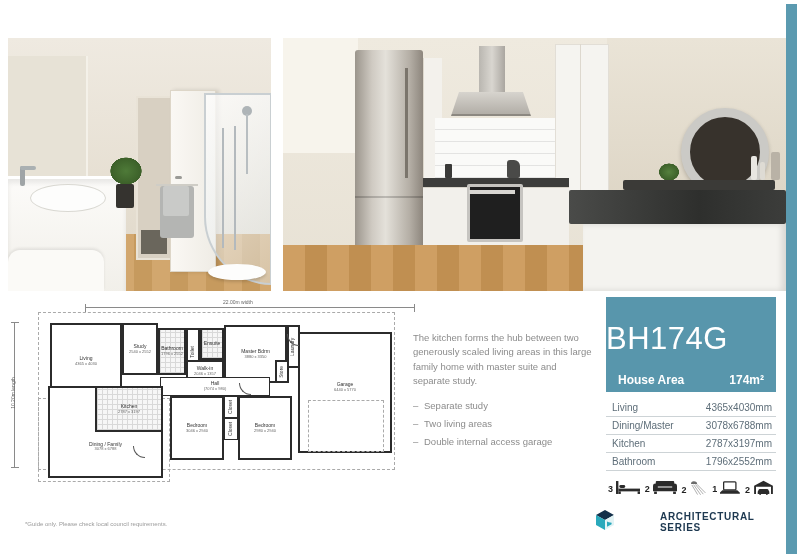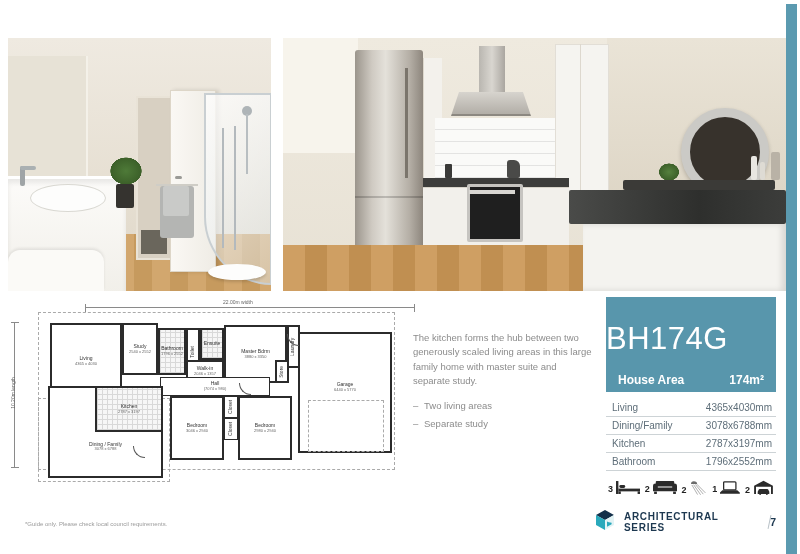--- a/index.html
+++ b/index.html
@@ -56,21 +56,21 @@
   .dim-table{margin-top:7px;}
   .trow{display:flex;justify-content:space-between;align-items:center;
         font-size:10px;color:#5e6e79;padding:3px 4px 3px 6px;border-bottom:1px solid #cdd3d6;}
   .icon-row{display:flex;justify-content:space-between;align-items:center;margin-top:9px;padding:0 2px;}
   .icon-unit{display:flex;align-items:flex-end;gap:3px;}
   .icon-unit .cnt{font-size:9px;font-weight:bold;color:#222;}
   .icon-unit svg{display:block;}
 
   
   .footer{position:absolute;left:594px;top:509px;width:182px;height:26px;
-          display:flex;align-items:center;}
+          display:flex;align-items:center;gap:36px;}
   .brand-text{font-size:10px;font-weight:bold;color:#1d3850;letter-spacing:.7px;margin-left:8px;}
   .fdiv{width:1px;height:14px;background:#b9c2c8;margin-left:8px;transform:rotate(12deg);}
   .pagenum{margin-left:auto;font-size:11px;font-weight:bold;color:#1d3850;}
   .footnote{position:absolute;left:25px;top:521px;font-size:6px;color:#9a9a9a;}
 </style>
 </head>
 <body>
 
 <div class="page">
 
@@ -210,41 +210,42 @@
       <span class="rdims">3078 x 6788</span>
     </div>
     <div class="arc" style="left:108px;top:148px;"></div>
     <div class="arc" style="left:214px;top:85px;"></div>
     <div class="arc" style="left:262px;top:36px;"></div>
   </div>
 
   <div class="desc">
     <p>The kitchen forms the hub between two generously scaled living areas in this large family home with master suite and separate study.</p>
     <ul>
+      <li>Separate study</li>
       <li>Two living areas</li>
-      <li>Separate study</li>
+      <li>Double internal access garage</li>
     </ul>
   </div>
 
   <div class="panel">
     <div class="panel-head">
       <div class="model-code">BH174G</div>
       <div class="prow">
         <span>House Area</span>
         <span>174m²</span>
       </div>
     </div>
 
     <div class="dim-table">
       <div class="trow">
         <span>Living</span>
         <span>4365x4030mm</span>
       </div>
       <div class="trow">
-        <span>Dining/Family</span>
+        <span>Dining/Master</span>
         <span>3078x6788mm</span>
       </div>
       <div class="trow">
         <span>Kitchen</span>
         <span>2787x3197mm</span>
       </div>
       <div class="trow">
         <span>Bathroom</span>
         <span>1796x2552mm</span>
       </div>

